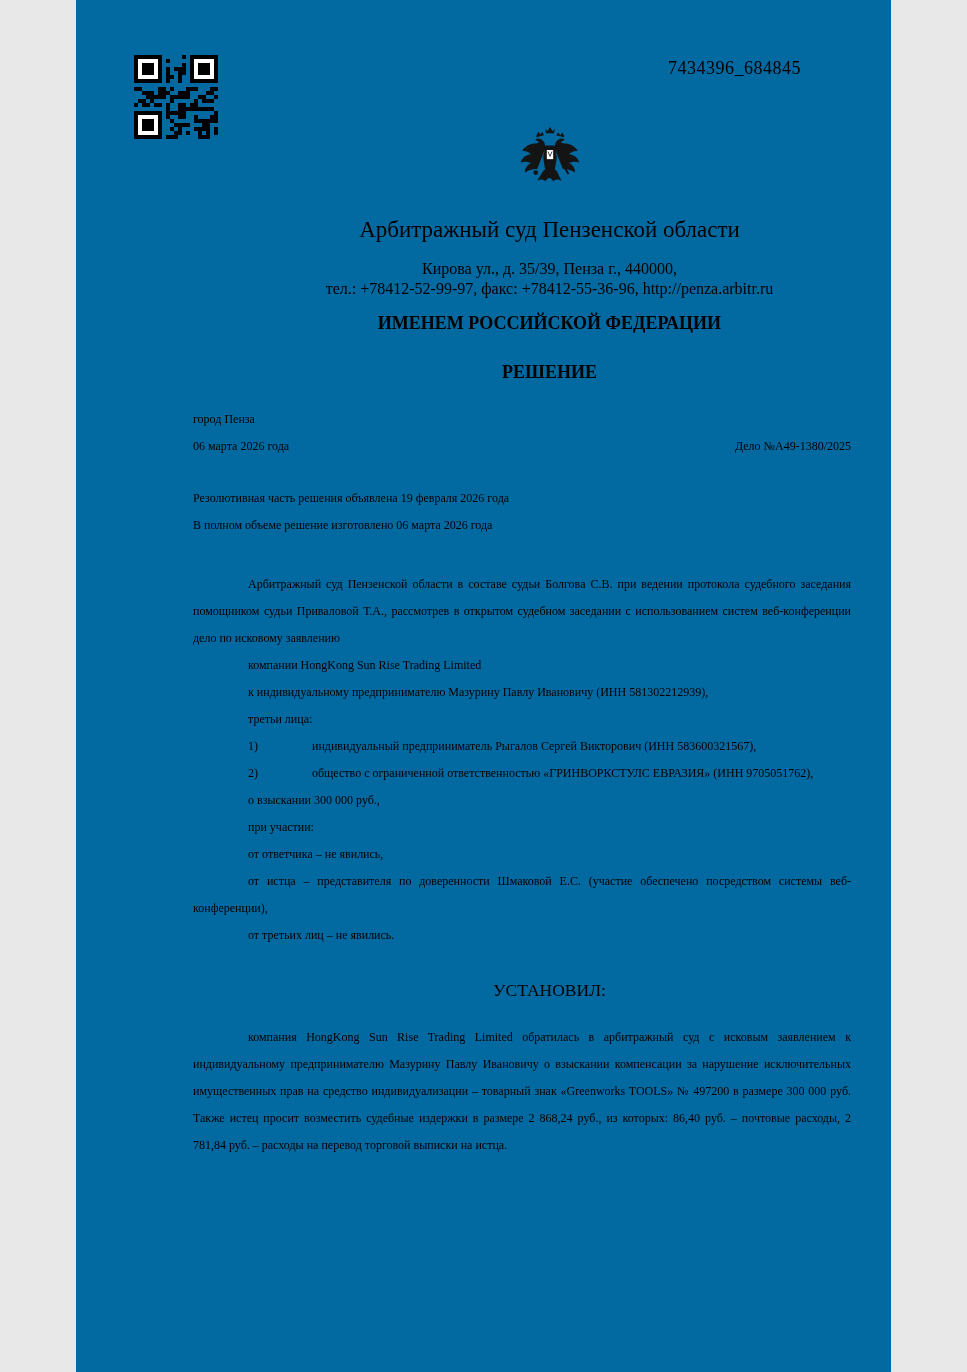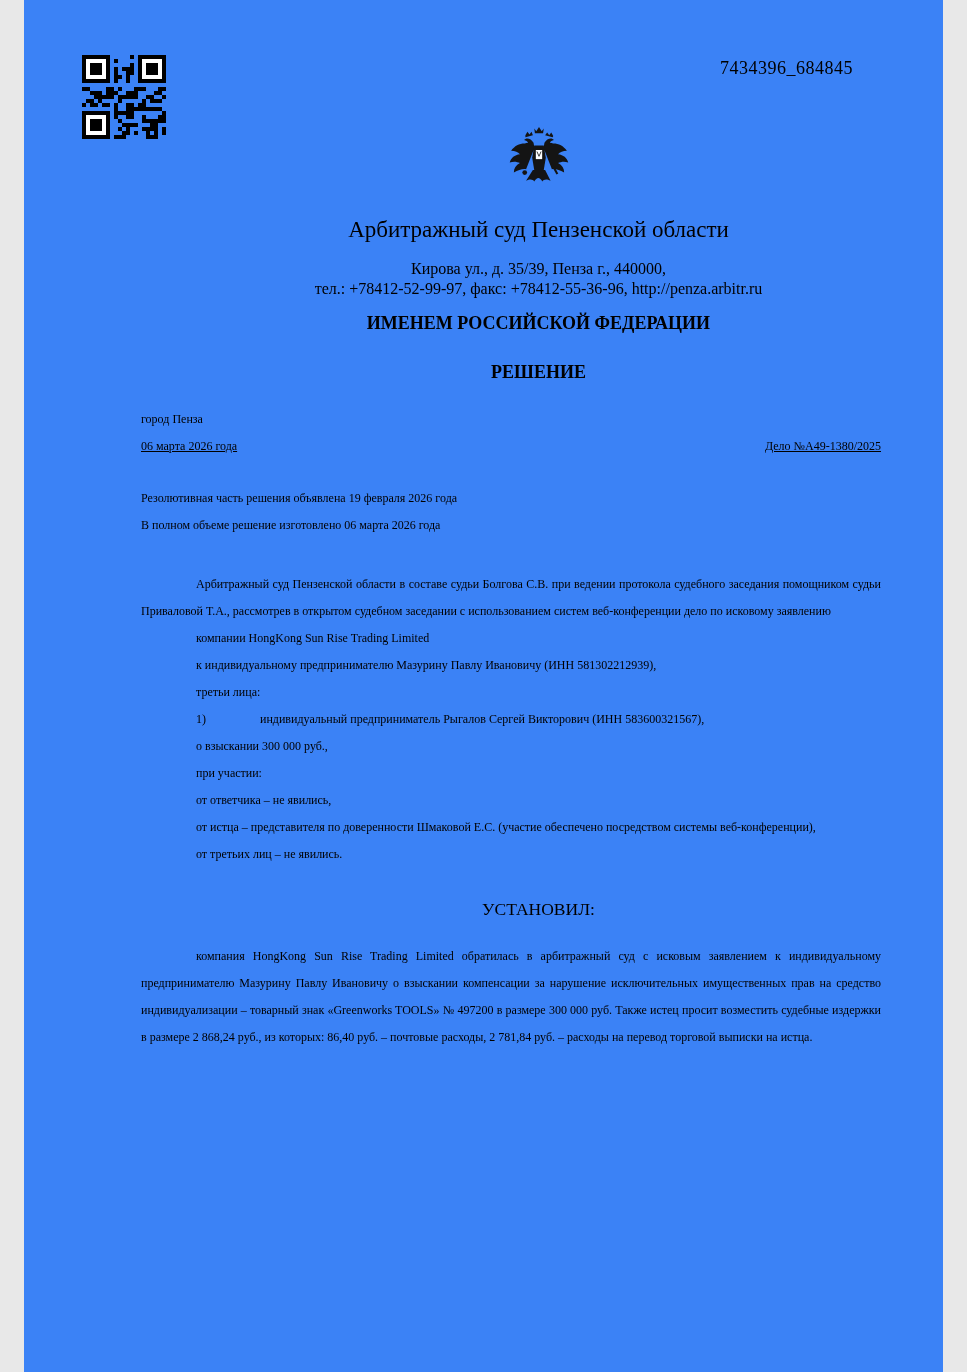--- a/index.html
+++ b/index.html
@@ -1,39 +1,39 @@
 <!DOCTYPE html>
 <html><head>
 <meta charset="utf-8">
 <style>
   html,body{margin:0;padding:0;background:#e8e8e8;}
   .page{
     position:relative;
-    width:919px;height:1372px;
+    width:815px;height:1372px;
     margin:0 auto;
-    background:#3b82f6;
+    background:#0369a1;
     color:#000;
     font-family:"Liberation Serif","DejaVu Serif",serif;
     box-sizing:border-box;
-    padding:0 62px 0 117px;
+    padding:0 40px 0 117px;
     overflow:hidden;
   }
   .qr{position:absolute;left:58px;top:55px;width:84px;height:84px;}
   .doc-number{position:absolute;top:58px;right:90px;font-size:18px;letter-spacing:.5px;}
   .center{text-align:center;padding-left:55px;} 
   .emblem-row{padding-top:125px;line-height:0;}
   .court-name{font-size:23px;line-height:26px;margin-top:26px;}
   .addr{font-size:16px;line-height:20px;}
   .addr.first{margin-top:16px;}
   .h-bold{font-size:18px;font-weight:bold;line-height:24px;}
   .h-imenem{margin-top:12px;}
   .h-reshenie{margin-top:25px;}
   .body-txt{font-size:12px;line-height:27px;}
   .city-line{margin-top:22px;}
-  .date-row{display:flex;justify-content:space-between;text-decoration:underline;}
+  .date-row{display:flex;justify-content:space-between;}
   .res-block{margin-top:25px;}
   .intro{margin-top:32px;}
   p{margin:0;}
   .jp{text-align:justify;text-indent:55px;}
   .np{text-indent:55px;}
   .tab-marker{display:inline-block;width:64px;text-indent:0;}
   .ustanovil{margin-top:28px;font-size:17.5px;line-height:27px;}
   .established{margin-top:20px;}
 </style>
 </head>
@@ -215,20 +215,21 @@
     <p>Резолютивная часть решения объявлена 19 февраля 2026 года</p>
     <p>В полном объеме решение изготовлено 06 марта 2026 года</p>
   </div>
 
   <section class="body-txt intro">
     <p class="jp">Арбитражный суд Пензенской области в составе судьи Болгова С.В. при ведении протокола судебного заседания помощником судьи Приваловой Т.А., рассмотрев в открытом судебном заседании с использованием систем веб-конференции дело по исковому заявлению</p>
     <p class="np">компании HongKong Sun Rise Trading Limited</p>
     <p class="jp">к индивидуальному предпринимателю Мазурину Павлу Ивановичу (ИНН 581302212939),</p>
     <p class="np">третьи лица:</p>
     <p class="jp"><span class="tab-marker">1)</span><span>индивидуальный предприниматель Рыгалов Сергей Викторович (ИНН 583600321567),</span></p>
+    <p class="jp"><span class="tab-marker">2)</span><span>общество с ограниченной ответственностью «ГРИНВОРКСТУЛС ЕВРАЗИЯ» (ИНН 9705051762),</span></p>
     <p class="np">о взыскании 300 000 руб.,</p>
     <p class="np">при участии:</p>
     <p class="jp">от ответчика – не явились,</p>
     <p class="jp">от истца – представителя по доверенности Шмаковой Е.С. (участие обеспечено посредством системы веб-конференции),</p>
     <p class="jp">от третьих лиц – не явились.</p>
   </section>
 
   <div class="ustanovil center">УСТАНОВИЛ:</div>
 
   <section class="body-txt established">

